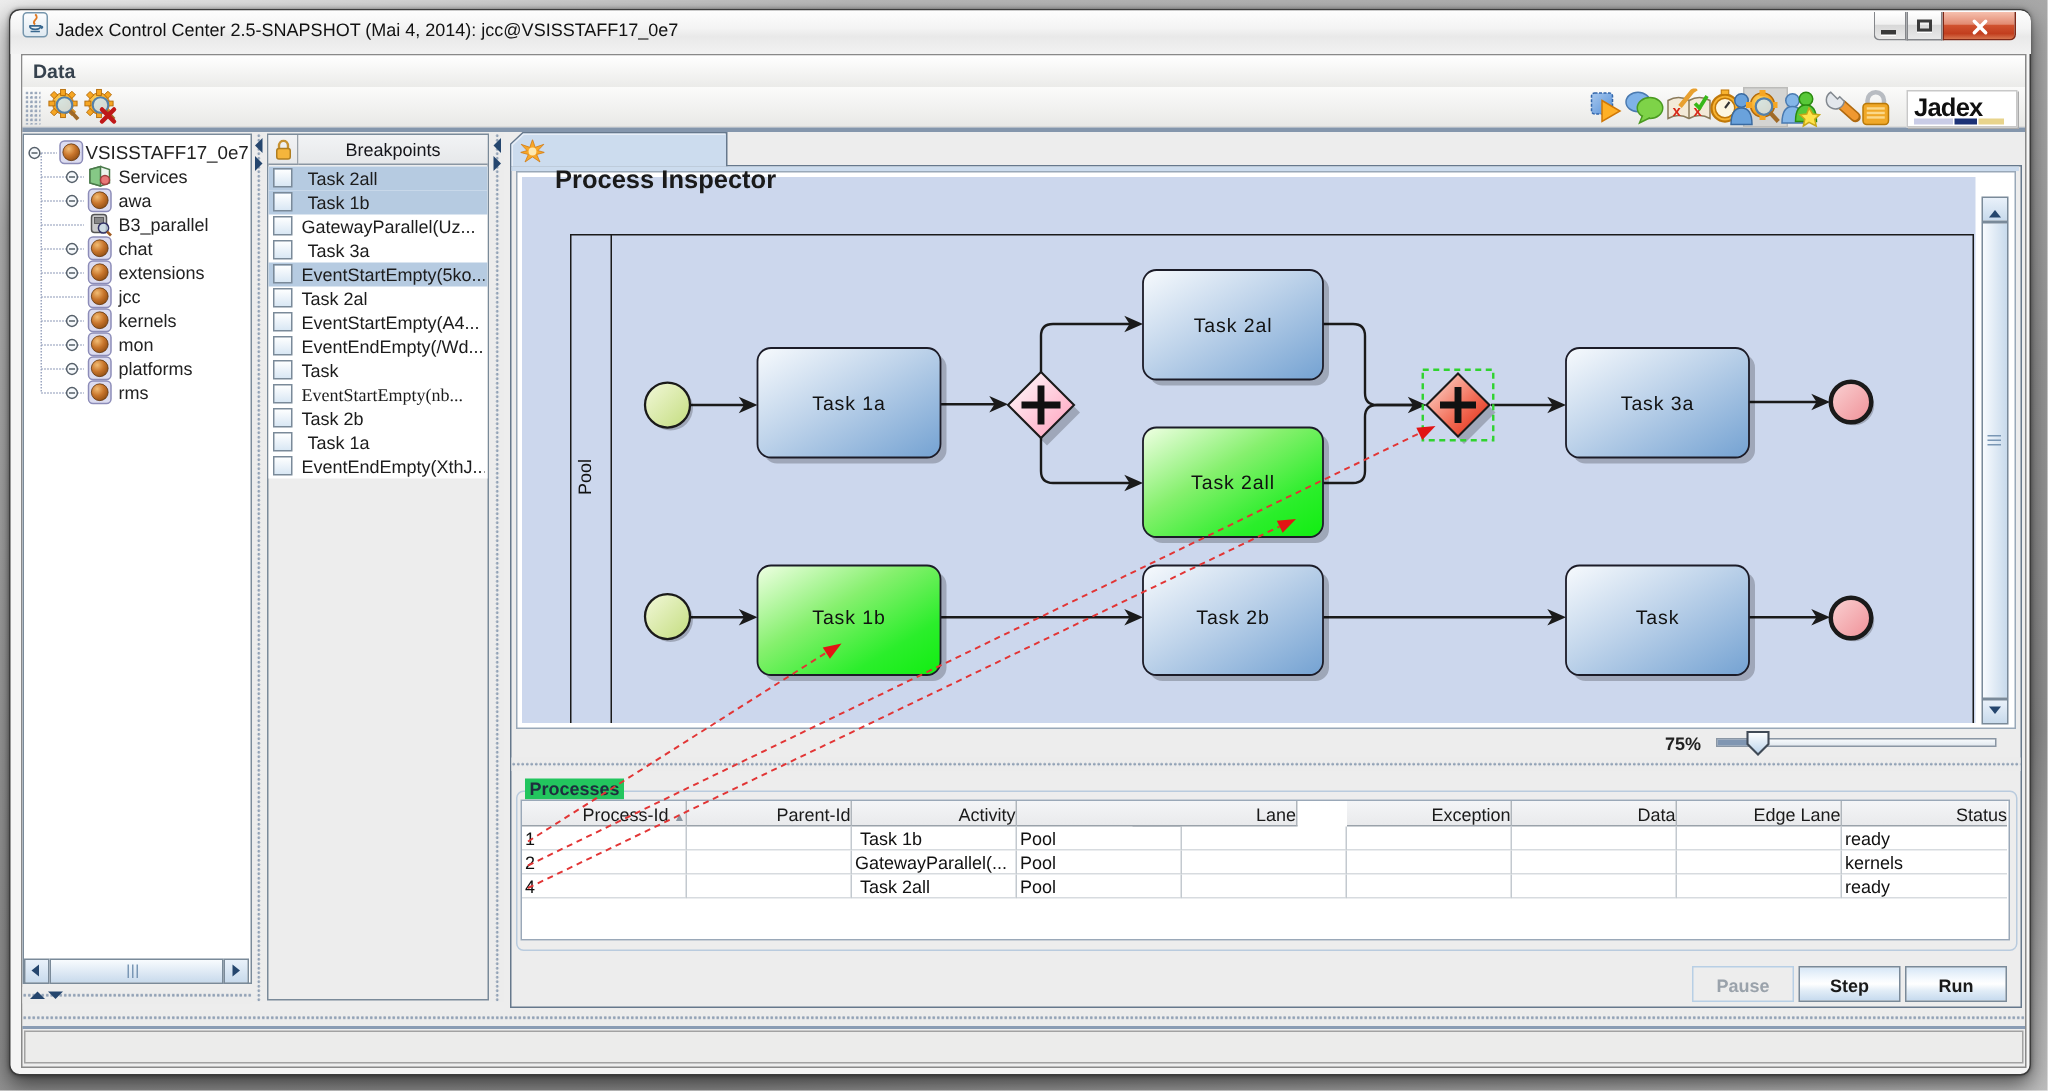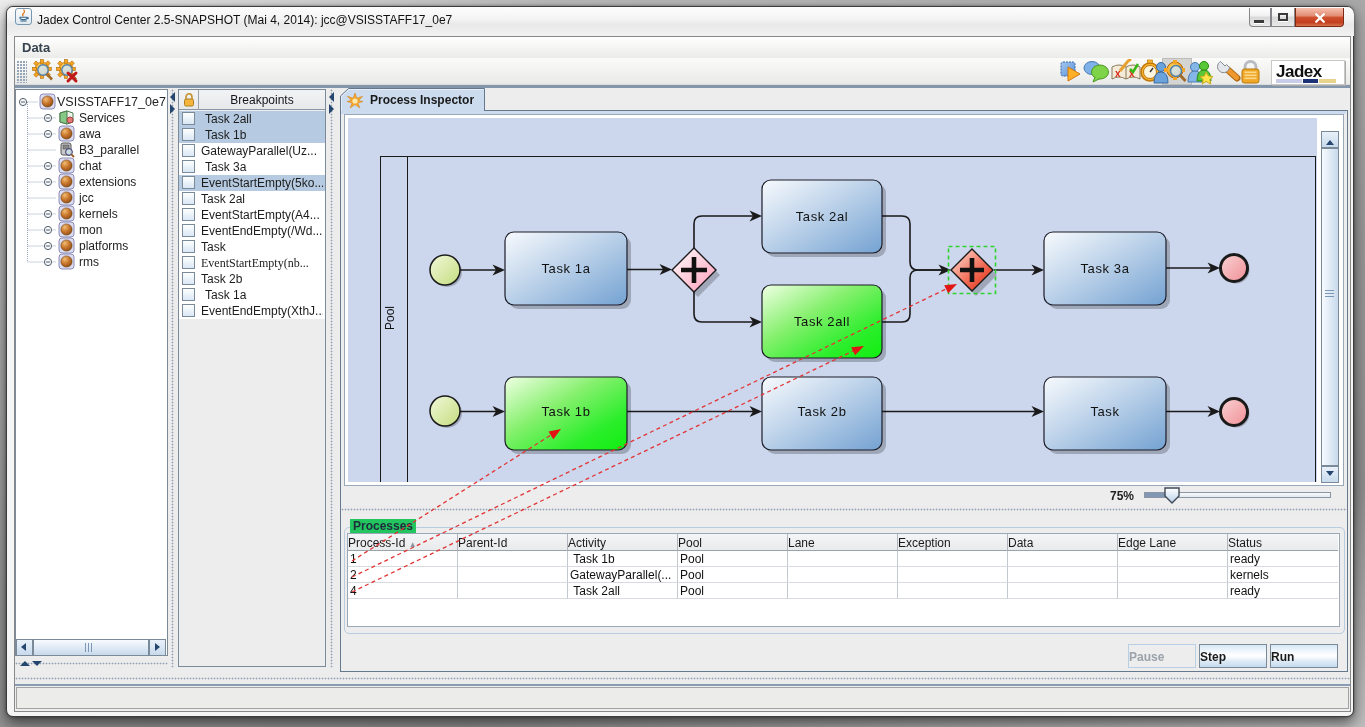--- a/index.html
+++ b/index.html
@@ -55,44 +55,44 @@
   #bppanel { position:absolute; left:178px; top:89px; width:148px; height:578px;
     border:1px solid #7a8a99; background:#ededed; }
   #bpgrey { position:absolute; left:179px; top:111px; width:146px; height:208px; background:#ffffff; }
   .bprow { position:absolute; left:179px; width:146px; height:16px; font-size:12px; color:#1c1c1c; }
   .bprow.sel { background:#b6cbe1; }
   .cb { position:absolute; left:3px; top:1px; width:13px; height:13px; border:1px solid #7a8a99;
     background:linear-gradient(180deg,#feffff,#d9e7f4); }
   .bptext { position:absolute; left:22px; top:1px; white-space:nowrap; overflow:hidden; width:122px; }
   
   #tab { position:absolute; left:340px; top:88px; width:146px; height:23px; }
-  #tabtext { position:absolute; left:370px; top:93px; font-size:12px; font-weight:bold; color:#1a1a1a; z-index:6; }
+  #tabtext { position:absolute; left:370px; top:110px; font-size:17px; font-weight:bold; color:#1a1a1a; z-index:6; }
   #tabcontent { position:absolute; left:340px; top:110px; width:1008px; height:562px;
     border:1px solid #66788c; background:#ededed; }
   
   #diagwrap { position:absolute; left:344px; top:114px; width:1000px; height:372px;
     border:1px solid #99a8b8; background:#ffffff; }
   #canvas { position:absolute; left:348px; top:118px; width:969px; height:364px; background:#ccd7ed; overflow:hidden; }
   
   #sliderrow { position:absolute; left:344px; top:487px; width:1000px; height:18px; background:#ededed; }
   
   #procborder { position:absolute; left:344px; top:527px; width:1001px; height:107px;
     border:1px solid #b9cbde; border-radius:5px; }
   #proclabel { position:absolute; left:350px; top:519px; font-size:12px; font-weight:bold; color:#1e2e3e;
     background:#22c55e; padding:0 3px; }
   #tablebox { position:absolute; left:347px; top:533px; width:993px; height:94px; border:1px solid #9aa8b8; background:#fff; }
   .th { position:absolute; top:534px; height:17px; background:linear-gradient(180deg,#f4f5f7,#e9eaec);
     border-right:1px solid #b0b6bc; border-bottom:1px solid #9aa2aa; font-size:12px; color:#1a1a1a;
-    text-align:left; padding-top:2px; }
+    text-align:right; padding-top:2px; }
   .td { position:absolute; height:16px; border-right:1px solid #c3c9cf; border-bottom:1px solid #d7dbdf;
     font-size:12px; color:#111; padding:1px 0 0 2px; white-space:nowrap; overflow:hidden; }
   
   .btn { position:absolute; top:644px; width:68px; height:24px; border:1px solid #7a8a99;
     background:linear-gradient(180deg,#d7e7f6 0%,#f6fafe 36%,#ffffff 50%,#e2edf7 70%,#c6daee 100%);
-    font-size:12px; font-weight:bold; color:#1a1a1a; padding-top:5px; }
+    font-size:12px; font-weight:bold; color:#1a1a1a; text-align:center; padding-top:5px; }
   #btnpause { left:1128px; background:#ededed; border-color:#b8cfe5; color:#9aa2ab; }
   #btnstep { left:1199px; }
   #btnrun { left:1270px; }
   
   #bigsplit { position:absolute; left:15px; top:673px; width:1335px; height:11px; }
   #splitline { position:absolute; left:15px; top:684px; width:1335px; height:2px; background:#8a9cb4; }
   #statusbar { position:absolute; left:16px; top:687px; width:1333px; height:22px;
     border:1px solid #a2a2a2; background:#ececeb; }
   svg text { font-family:"Liberation Sans",sans-serif; }
 </style></head>
@@ -570,21 +570,21 @@
 <div id="sliderrow"></div>
 <div class="dots" style="position:absolute; left:341px; top:505px; width:1006px; height:9px;"></div>
 <div id="procborder"></div>
 <div id="proclabel">Processes</div>
 <div id="tablebox"></div>
 <div id="tablecells">
   <div class="th" style="left:348px; width:110px;">Process-Id <span style="font-size:8px;color:#8a96a2;">▲</span></div>
   <div class="th" style="left:458px; width:110px;">Parent-Id</div>
   <div class="th" style="left:568px; width:110px;">Activity</div>
   <div class="th" style="left:678px; width:110px;">Pool</div>
-  <div class="th" style="left:788px; width:110px;">Lane</div>
+  <div class="th" style="left:755px; width:110px;">Lane</div>
   <div class="th" style="left:898px; width:110px;">Exception</div>
   <div class="th" style="left:1008px; width:110px;">Data</div>
   <div class="th" style="left:1118px; width:110px;">Edge Lane</div>
   <div class="th" style="left:1228px; width:110px; border-right:none;">Status</div>
 </div>
 <div id="tablerows">
   <div class="td" style="left:348px; top:551px; width:110px;">1</div>
   <div class="td" style="left:458px; top:551px; width:110px;"></div>
   <div class="td" style="left:568px; top:551px; width:110px;">&nbsp;Task 1b</div>
   <div class="td" style="left:678px; top:551px; width:110px;">Pool</div>

